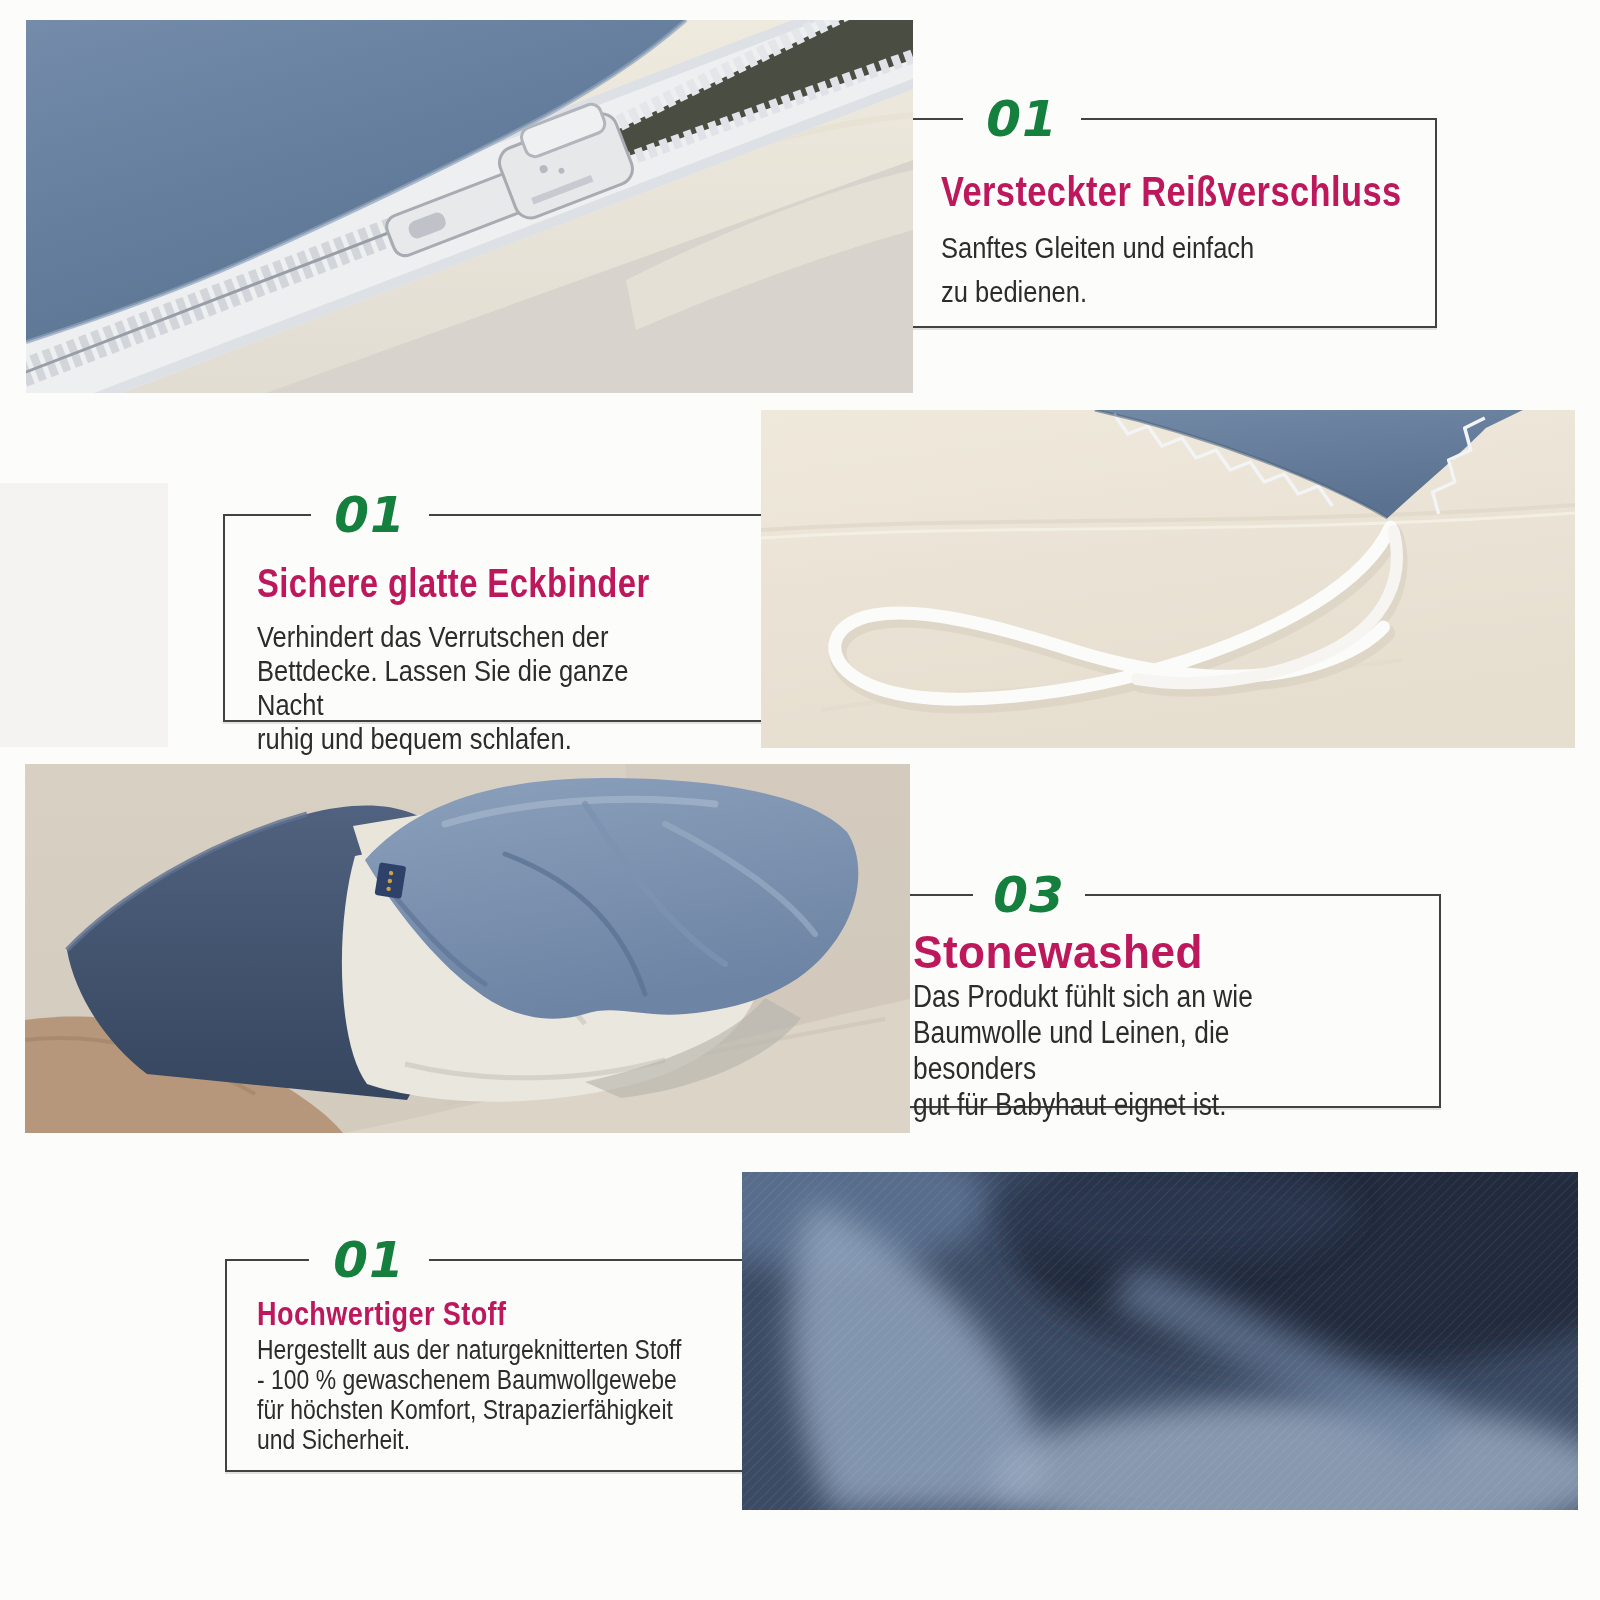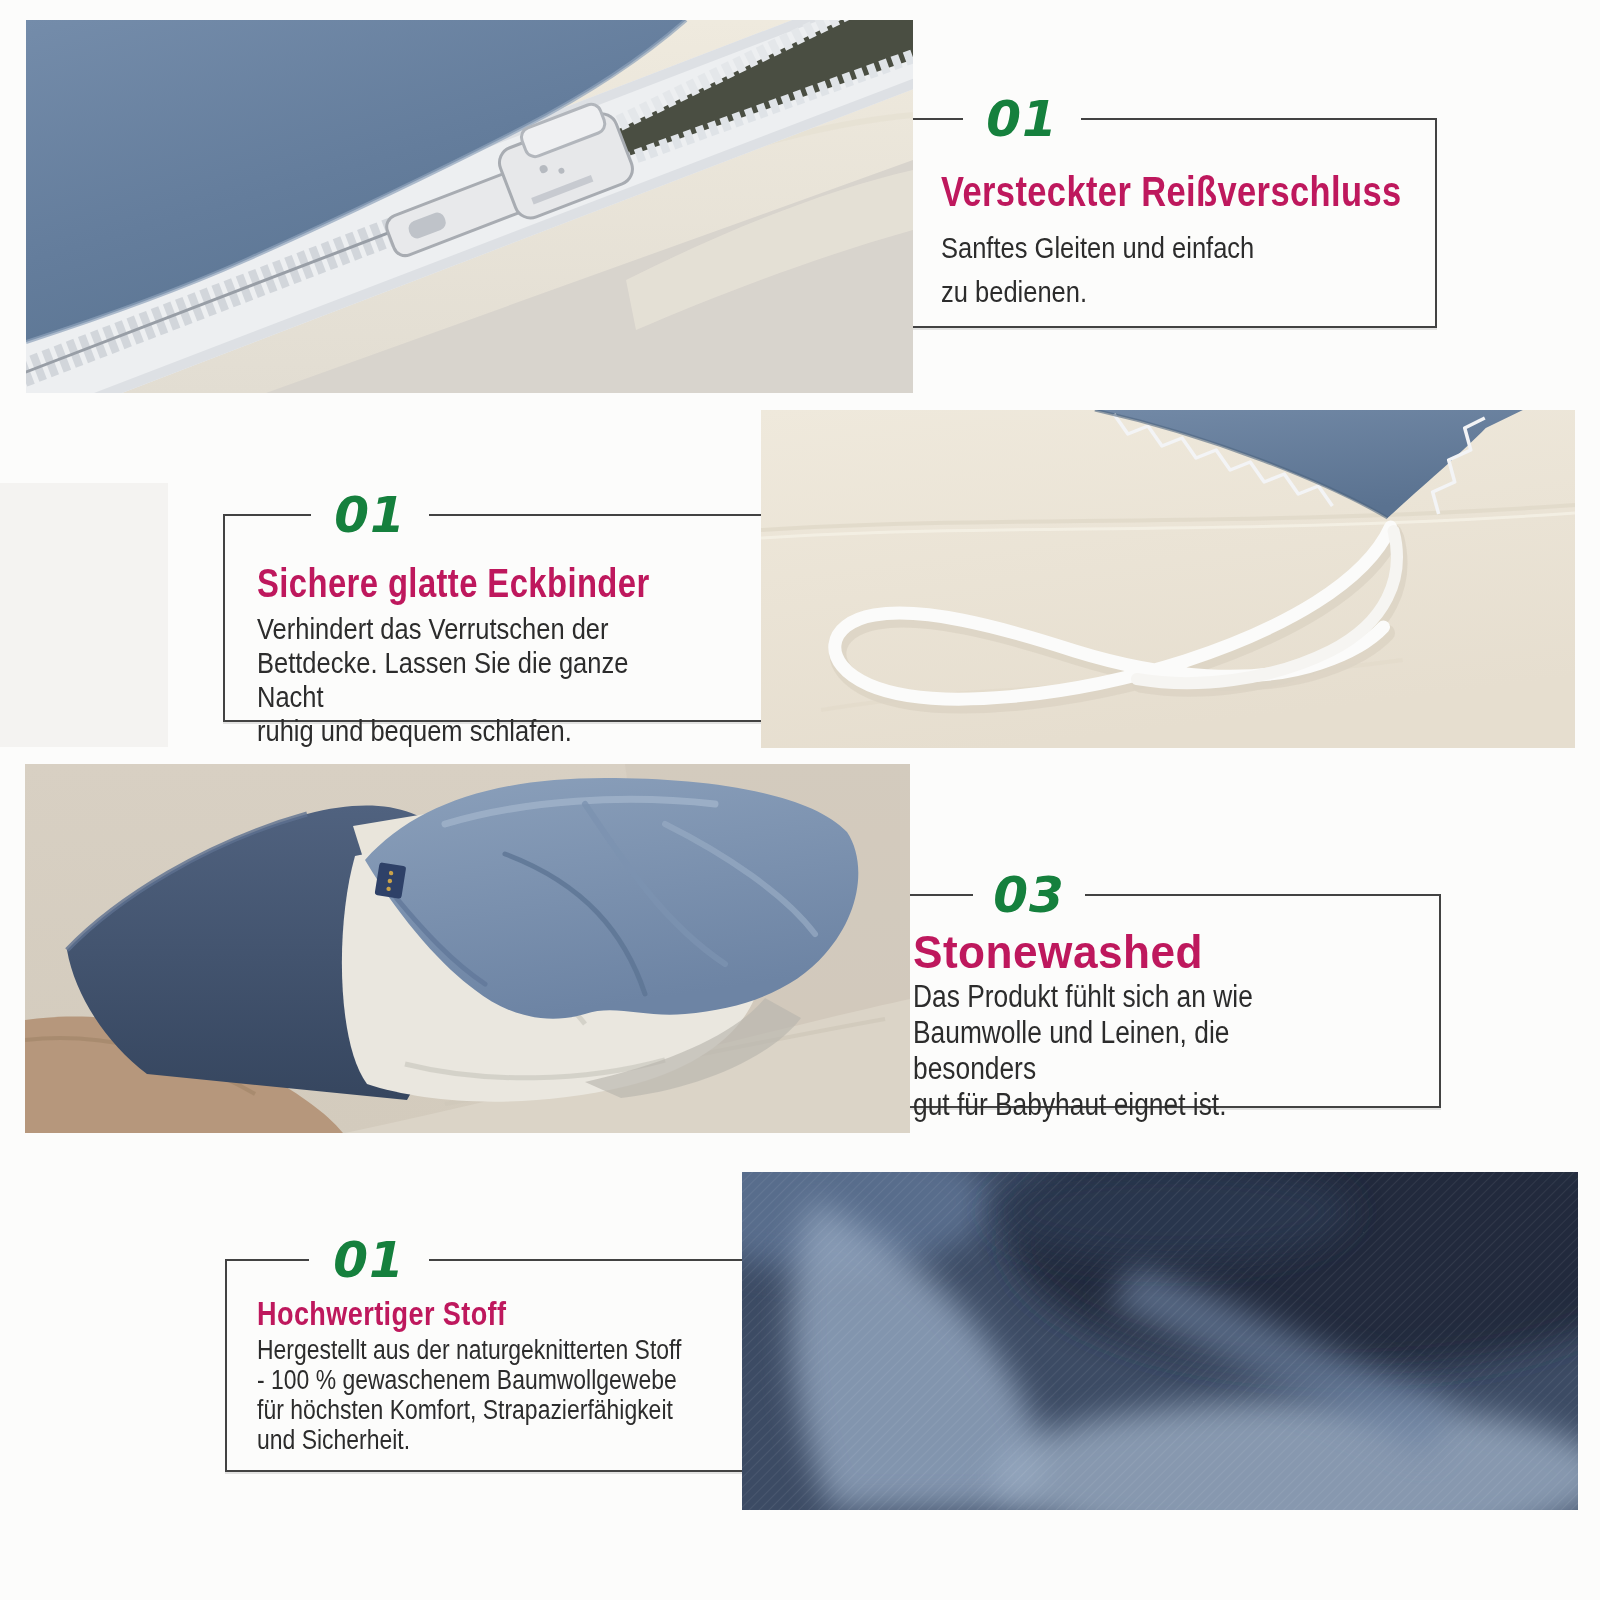--- a/index.html
+++ b/index.html
@@ -39,21 +39,21 @@
     transform:scaleX(0.85);transform-origin:0 0;color:#2c2c2c;
   }
   #f1{left:905px;top:118px;width:532px;height:210px;border-width:2px 2px 2px 0;padding:48px 14px 0 36px;}
   #f1 .num{left:58px;width:118px;}
   #f1 h2{font-size:42px;margin-bottom:10px;}
   #f1 .tscale{transform:scaleX(0.82);}
   #f1 p{font-size:30px;line-height:44px;}
 
   #f2{left:223px;top:514px;width:560px;height:208px;border-width:2px 0 2px 2px;padding:44px 8px 0 32px;}
   #f2 .num{left:86px;width:118px;}
-  #f2 h2{font-size:40px;margin-bottom:6px;}
+  #f2 h2{font-size:40px;margin-bottom:14px;}
   #f2 .tscale{transform:scaleX(0.82);}
   #f2 p{font-size:30px;line-height:34px;}
 
   #f3{left:895px;top:894px;width:546px;height:214px;border-width:2px 2px 2px 0;padding:30px 8px 0 18px;}
   #f3 .num{left:78px;width:112px;}
   #f3 h2{font-size:46px;}
   #f3 .tscale{transform:scaleX(0.96);}
   #f3 p{font-size:31px;line-height:36px;}
 
   #f4{left:225px;top:1259px;width:545px;height:213px;border-width:2px 0 2px 2px;padding:34px 8px 0 30px;}

